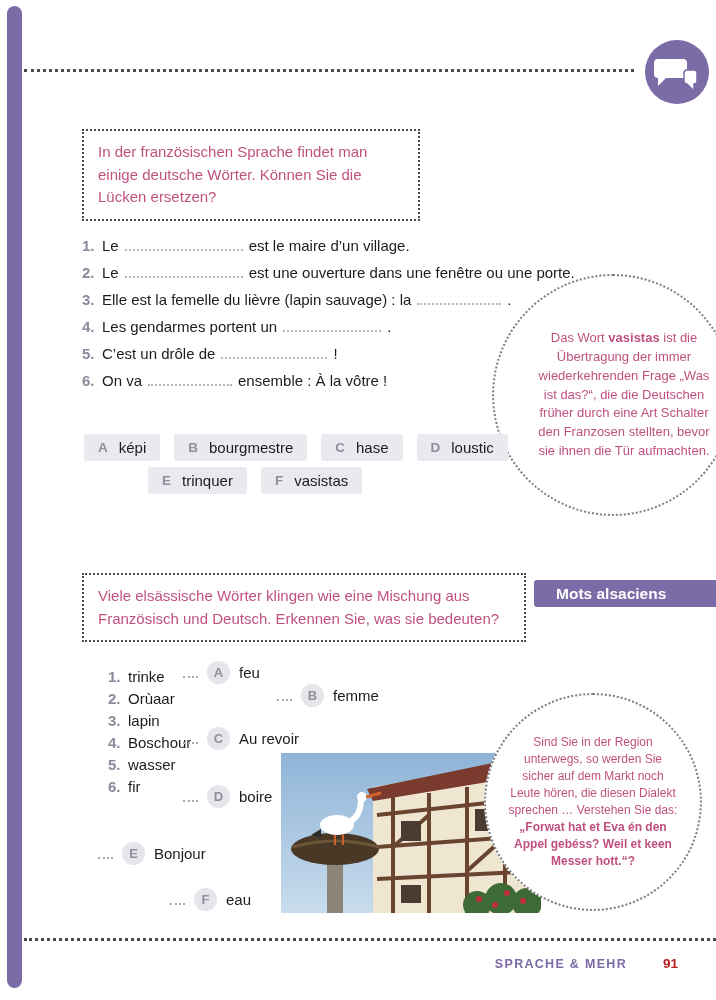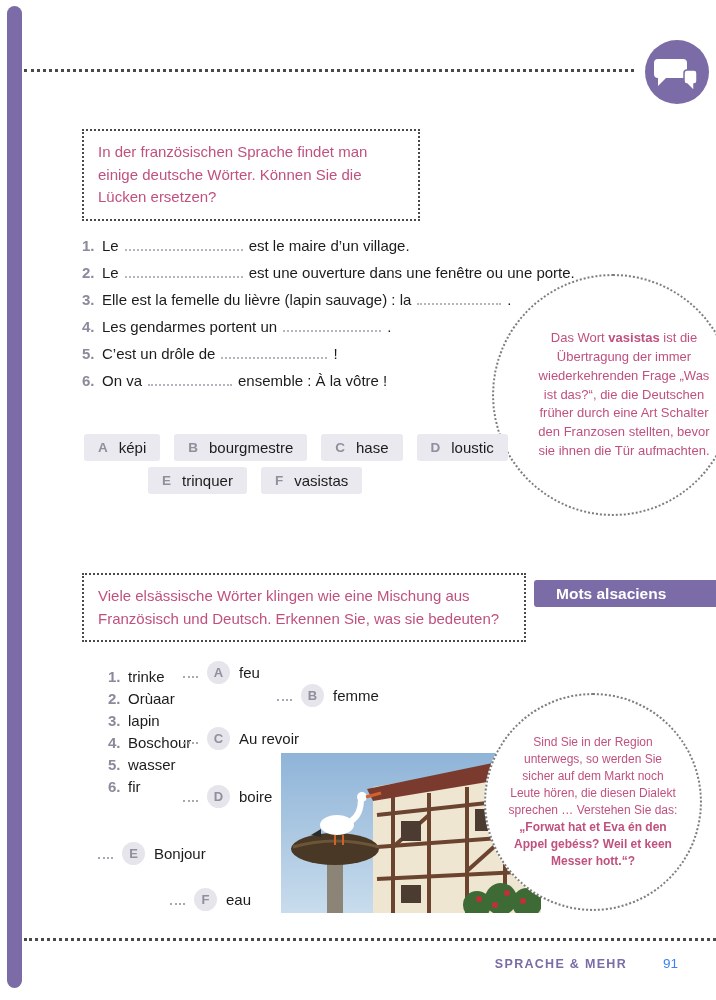--- a/index.html
+++ b/index.html
@@ -74,21 +74,21 @@
   .opt-e{left:16px;  top:190px;}
   .opt-f{left:88px;  top:236px;}
   
   .photo{position:absolute; left:199px; top:101px; width:260px; height:160px;
     z-index:1; overflow:hidden;}
   
   .footer{position:absolute; top:956px; right:38px; display:flex; gap:36px;
     align-items:baseline;}
   .footer-label{color:#7b6ba6; font-weight:bold; font-size:12.5px;
     letter-spacing:1.3px;}
-  .footer-num{color:#3b82f6; font-weight:normal; font-size:13.5px;text-align:center;}
+  .footer-num{color:#b91c1c; font-weight:bold; font-size:13.5px;text-align:center;}
 </style>
 </head>
 <body>
 
 <div class="page">
 
   <div class="left-bar"></div>
   <div class="dotted-line top-line"></div>
   <div class="dotted-line bottom-line"></div>
 

